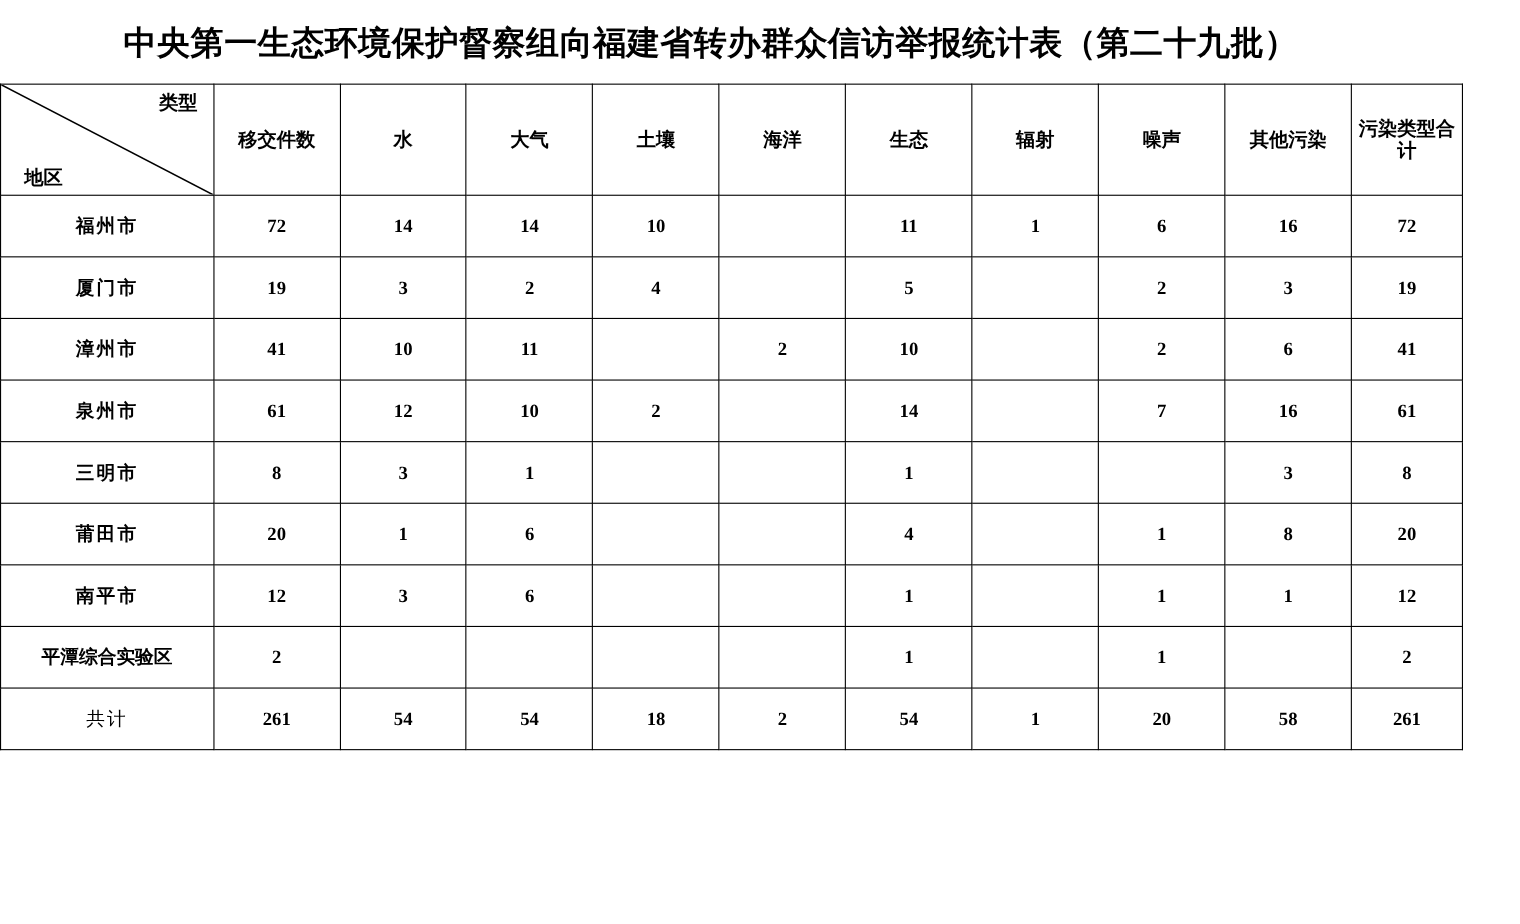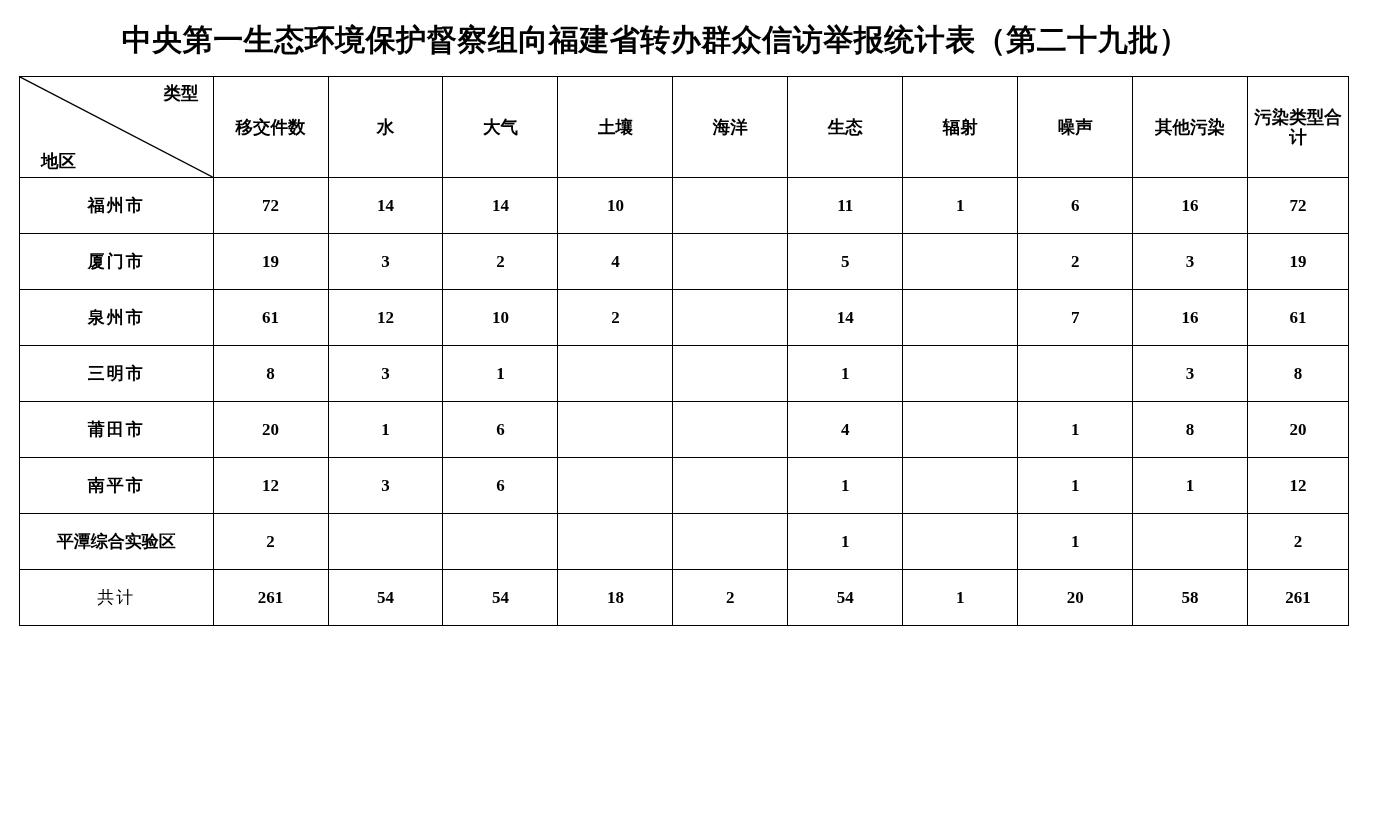--- a/index.html
+++ b/index.html
@@ -12,21 +12,20 @@
     height: 840px;
     font-family: "Liberation Serif", "DejaVu Serif", serif;
     color: #000000;
     overflow: hidden;
   }
   .page {
     position: relative;
     width: 1292px;
     height: 840px;
     box-sizing: border-box;
-    padding-left: 19px;
   }
   .doc-title {
     font-family: "Liberation Serif", "DejaVu Serif", serif;
     font-weight: bold;
     font-size: 30px;
     text-align: center;
     letter-spacing: 0.5px;
     padding-top: 22px;
     padding-bottom: 18px;
     line-height: 1.2;
@@ -171,20 +170,33 @@
         <td class="num">2</td>
         <td class="num">4</td>
         <td class="num"></td>
         <td class="num">5</td>
         <td class="num"></td>
         <td class="num">2</td>
         <td class="num">3</td>
         <td class="num">19</td>
       </tr>
       <tr>
+        <td class="region-name">漳州市</td>
+        <td class="num">41</td>
+        <td class="num">10</td>
+        <td class="num">11</td>
+        <td class="num"></td>
+        <td class="num">2</td>
+        <td class="num">10</td>
+        <td class="num"></td>
+        <td class="num">2</td>
+        <td class="num">6</td>
+        <td class="num">41</td>
+      </tr>
+      <tr>
         <td class="region-name">泉州市</td>
         <td class="num">61</td>
         <td class="num">12</td>
         <td class="num">10</td>
         <td class="num">2</td>
         <td class="num"></td>
         <td class="num">14</td>
         <td class="num"></td>
         <td class="num">7</td>
         <td class="num">16</td>

